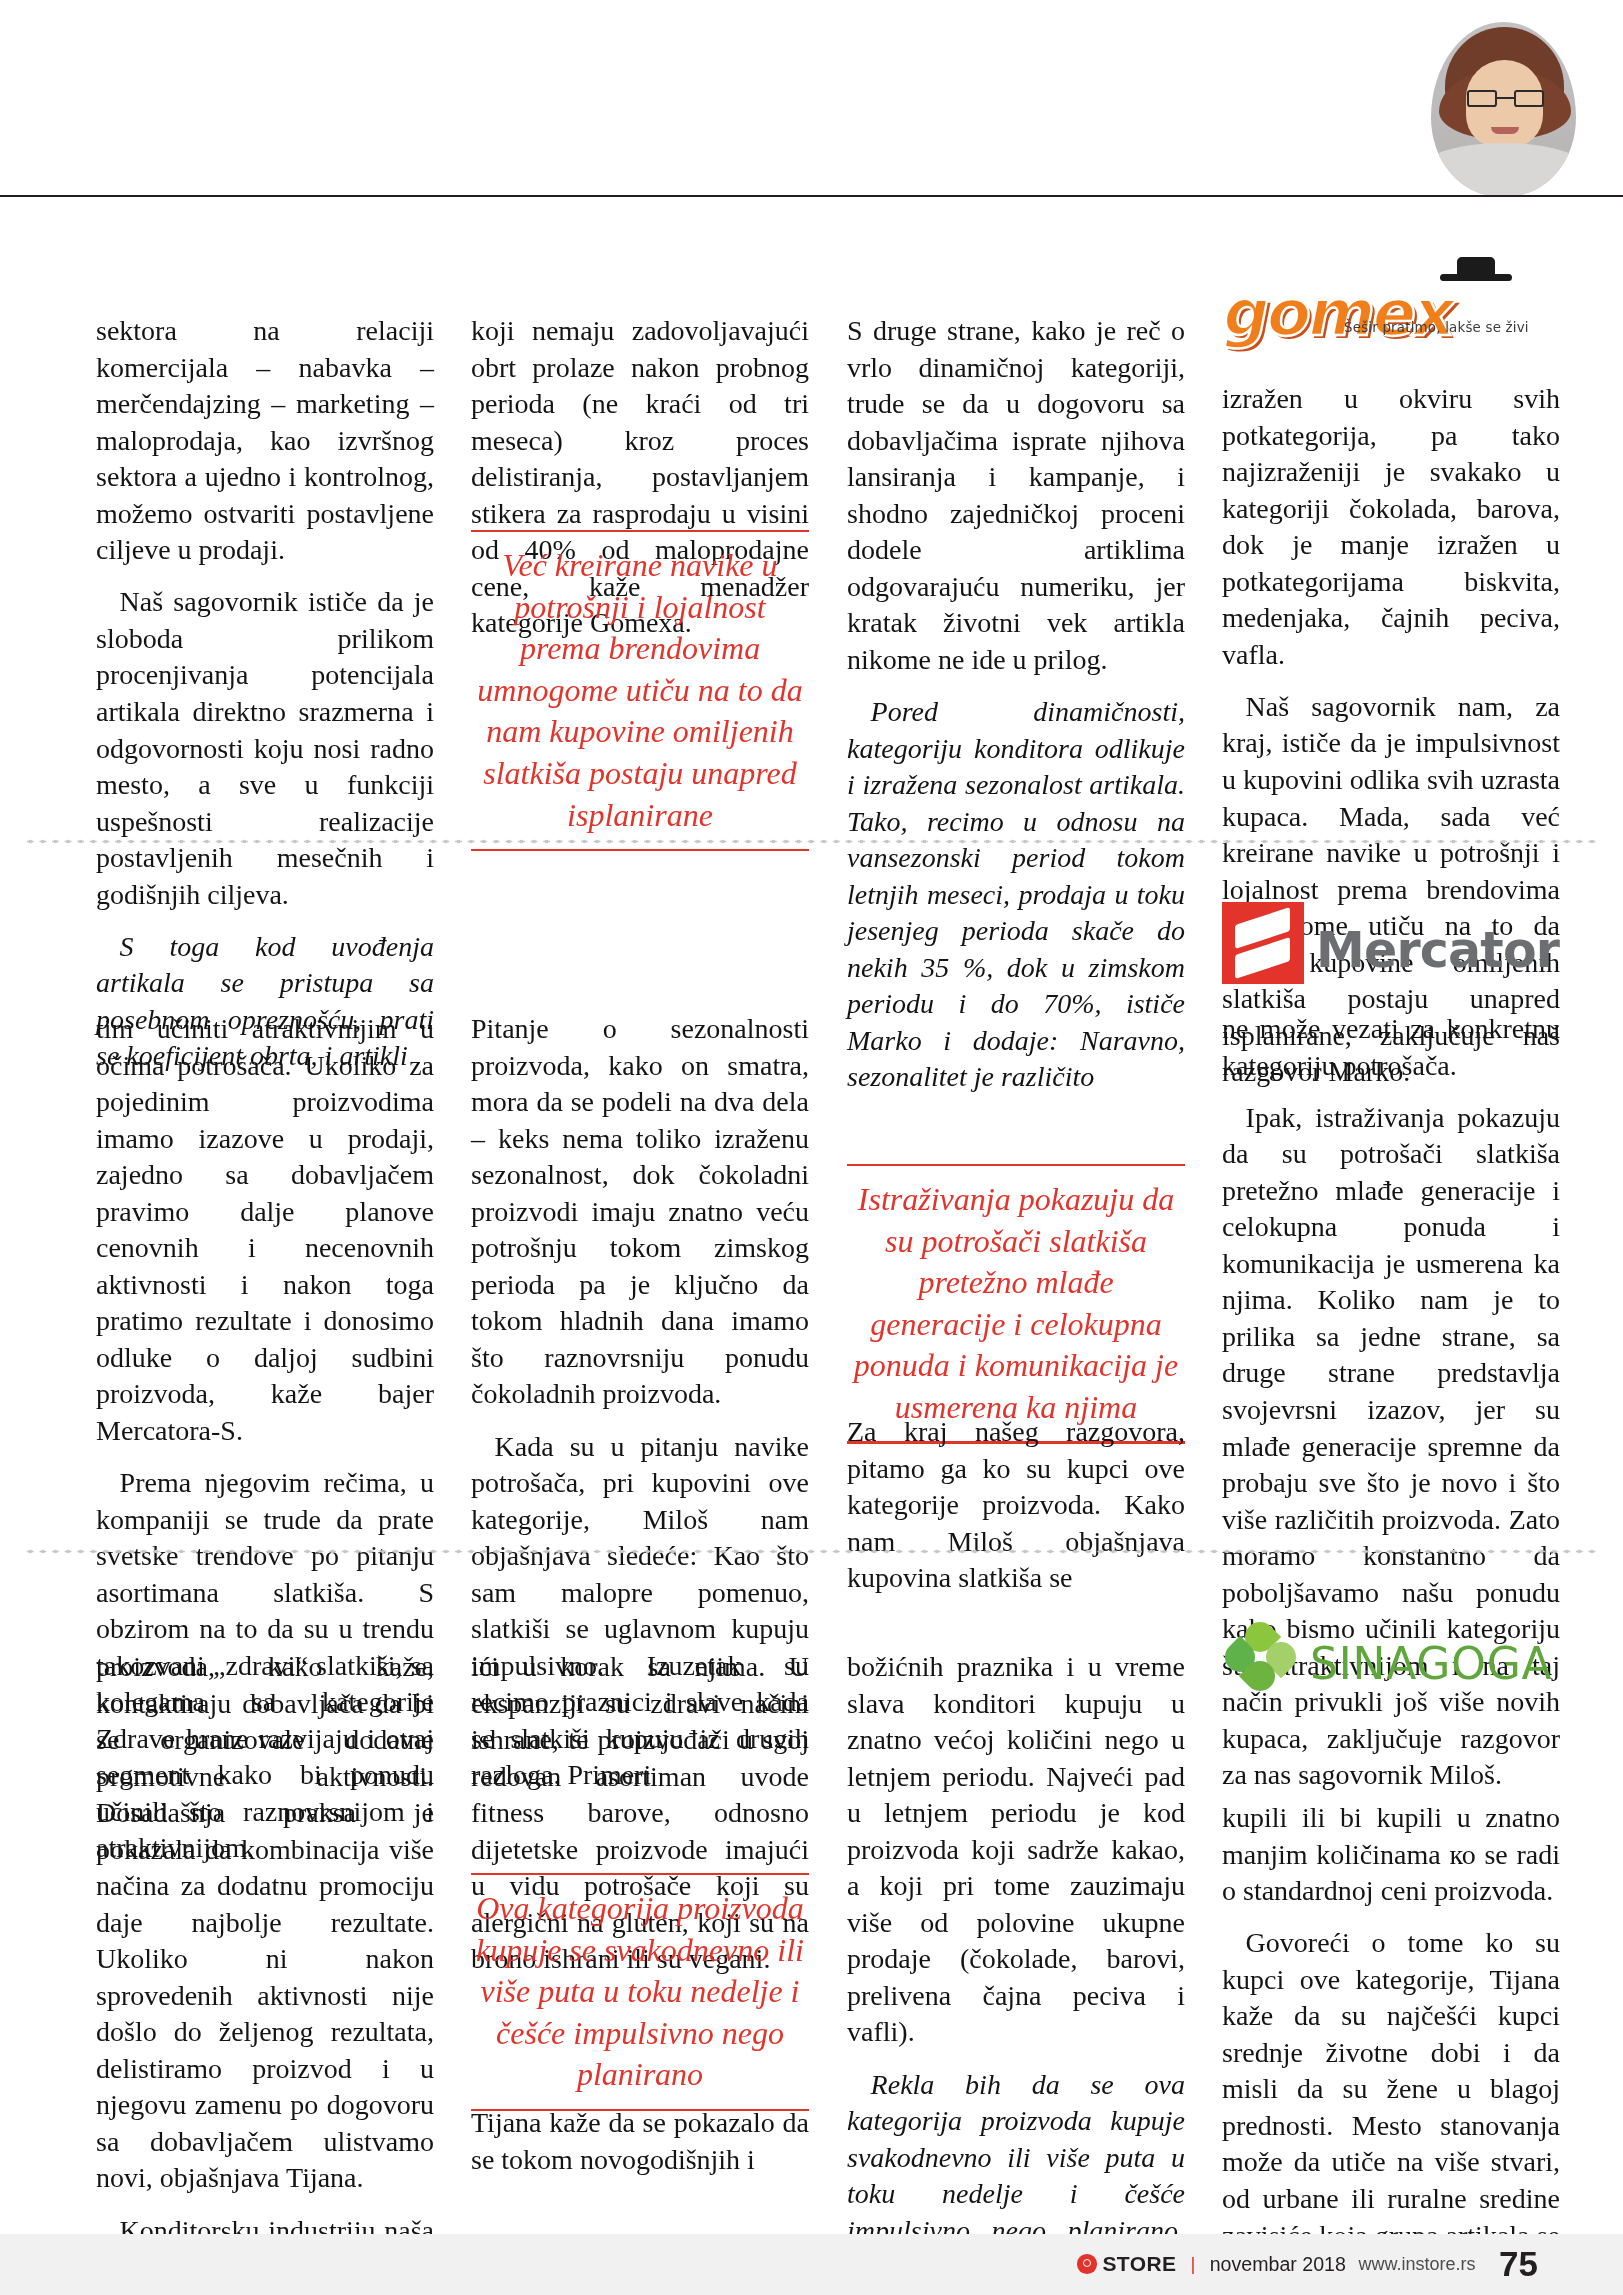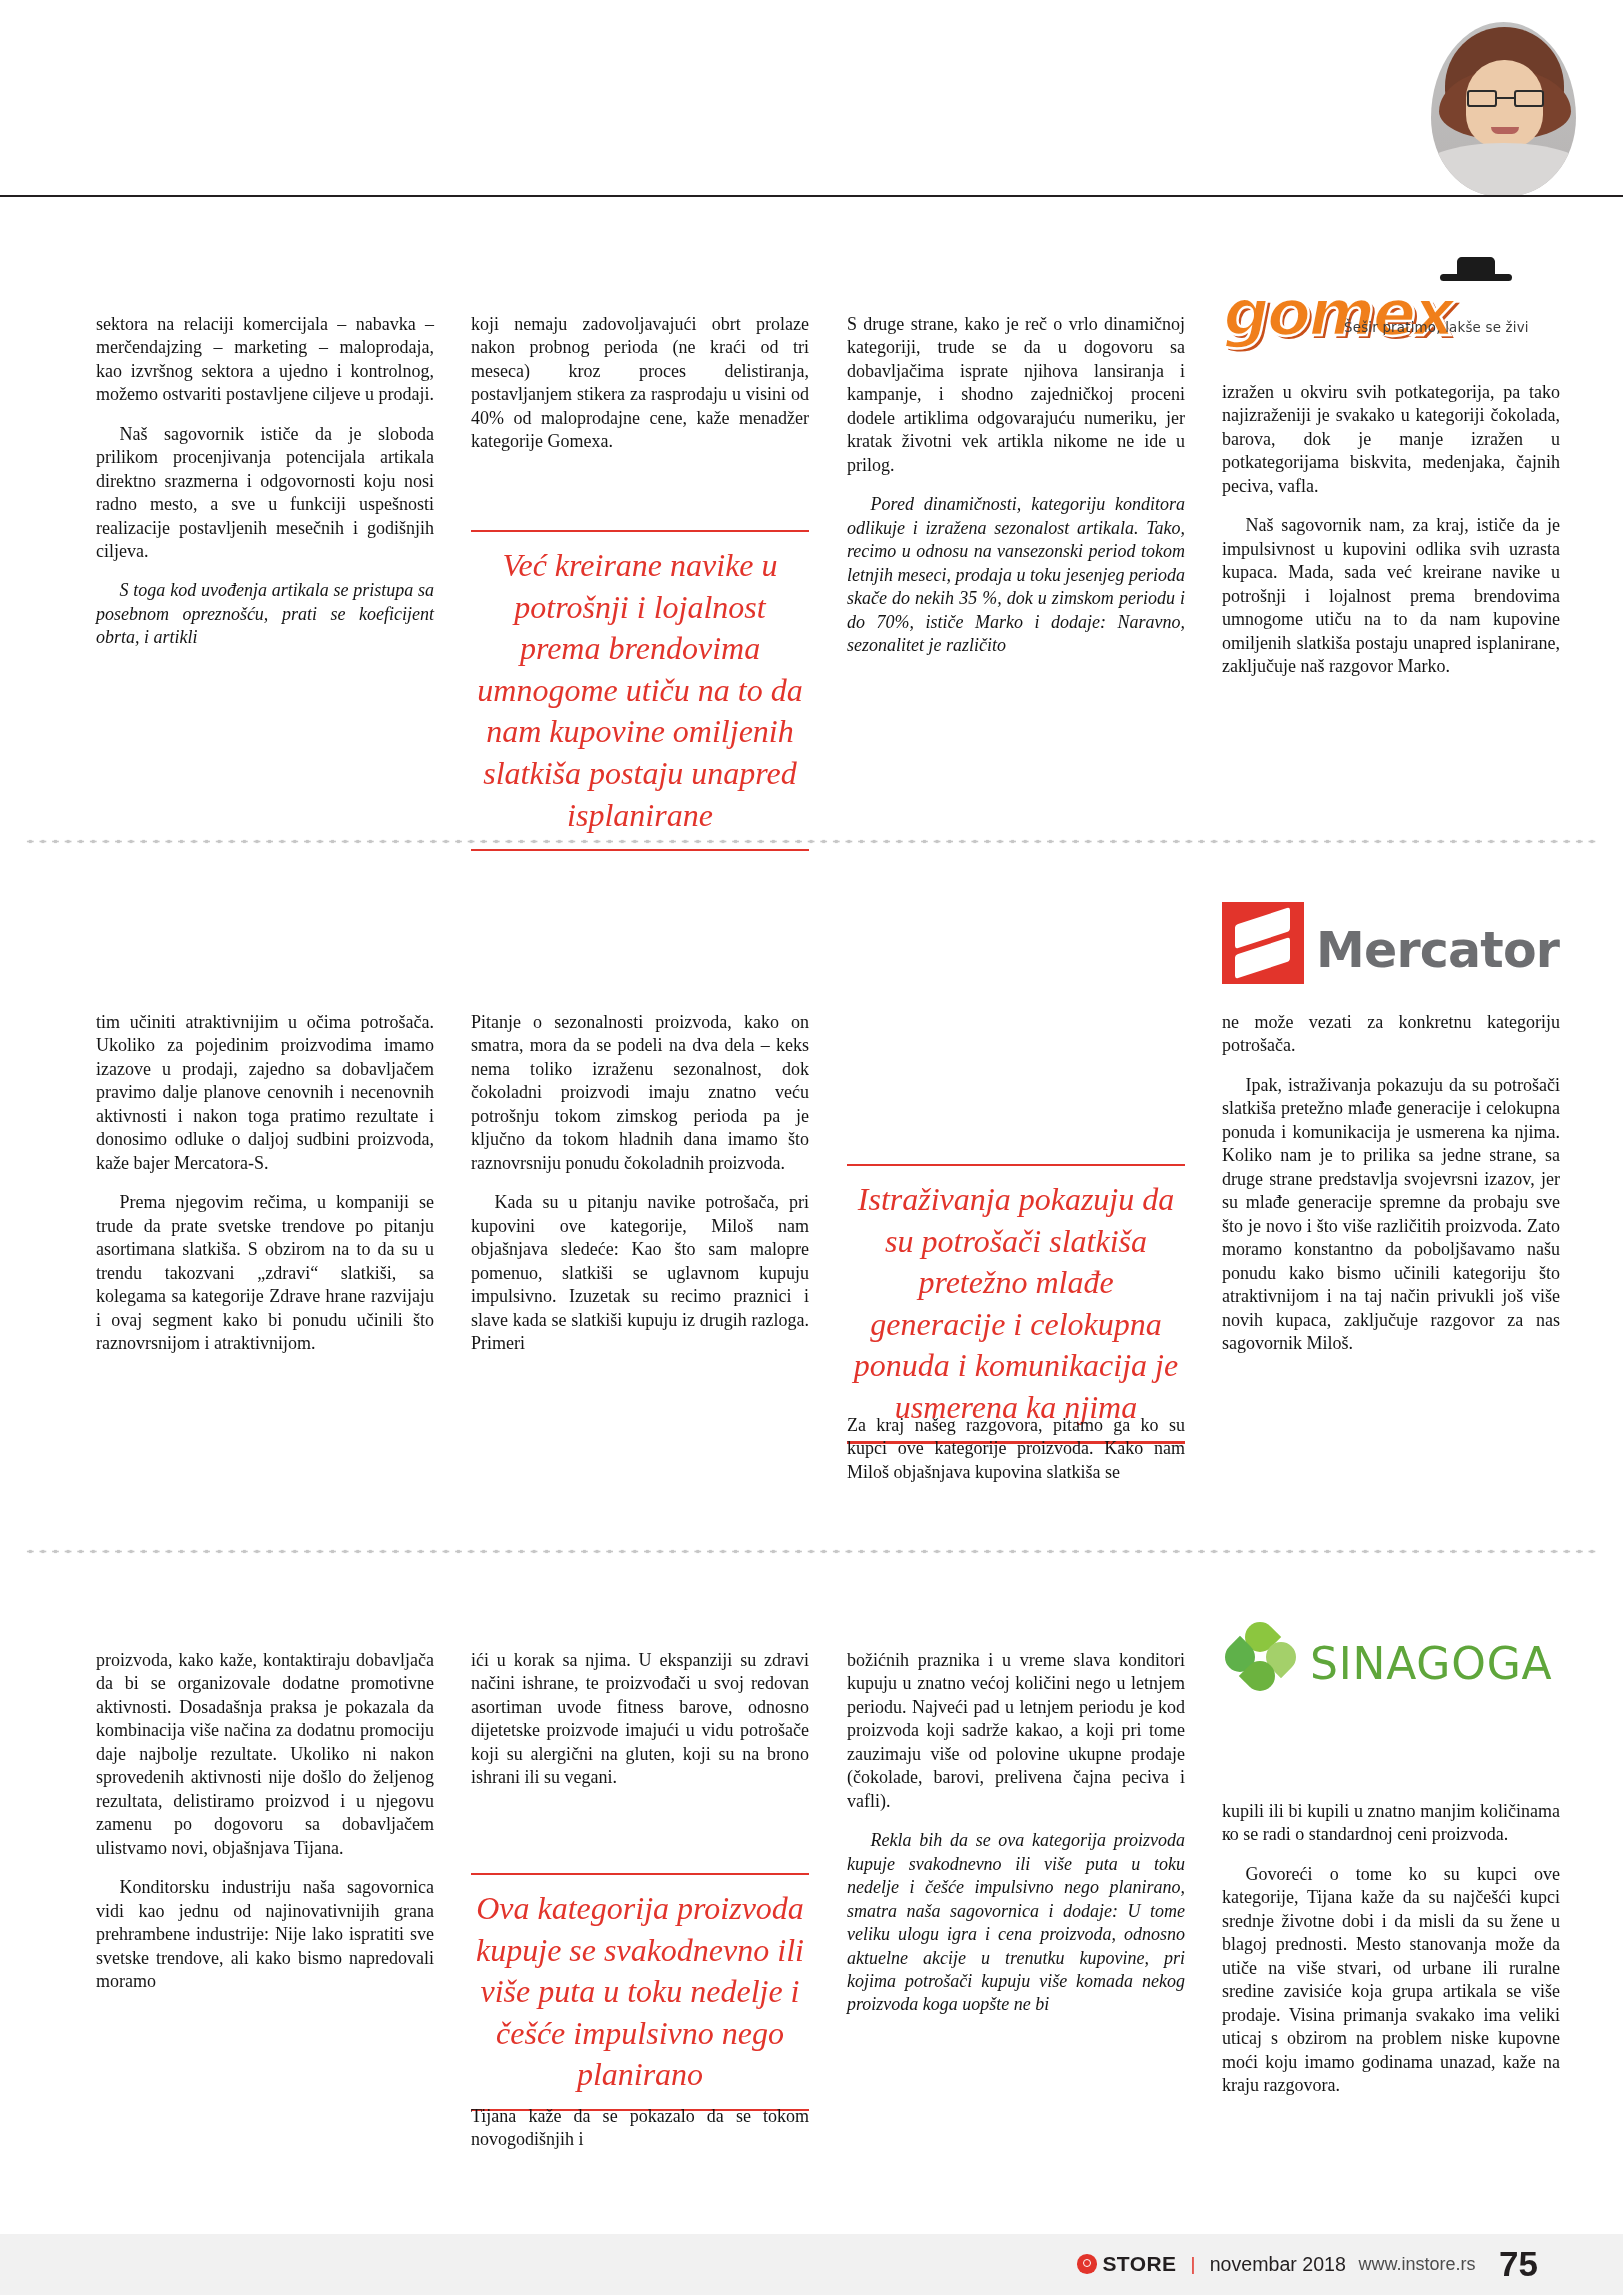--- a/index.html
+++ b/index.html
@@ -159,21 +159,21 @@
     height: 4.7px;
     background-image: radial-gradient(#c7c7c7 40%, rgba(255,255,255,0) 41%);
     background-size: 12.6px 4.7px;
     background-repeat: repeat-x;
   }
 
   
   .col {
     position: absolute;
     width: 338px;
-    font-size: 18px;
+    font-size: 28px;
     line-height: 1.305;
     text-align: justify;
     color: #141414;
   }
   .col.c1 { left: 96px; }
   .col.c2 { left: 471px; }
   .col.c3 { left: 847px; }
   .col.c4 { left: 1222px; }
 
   .col p {

